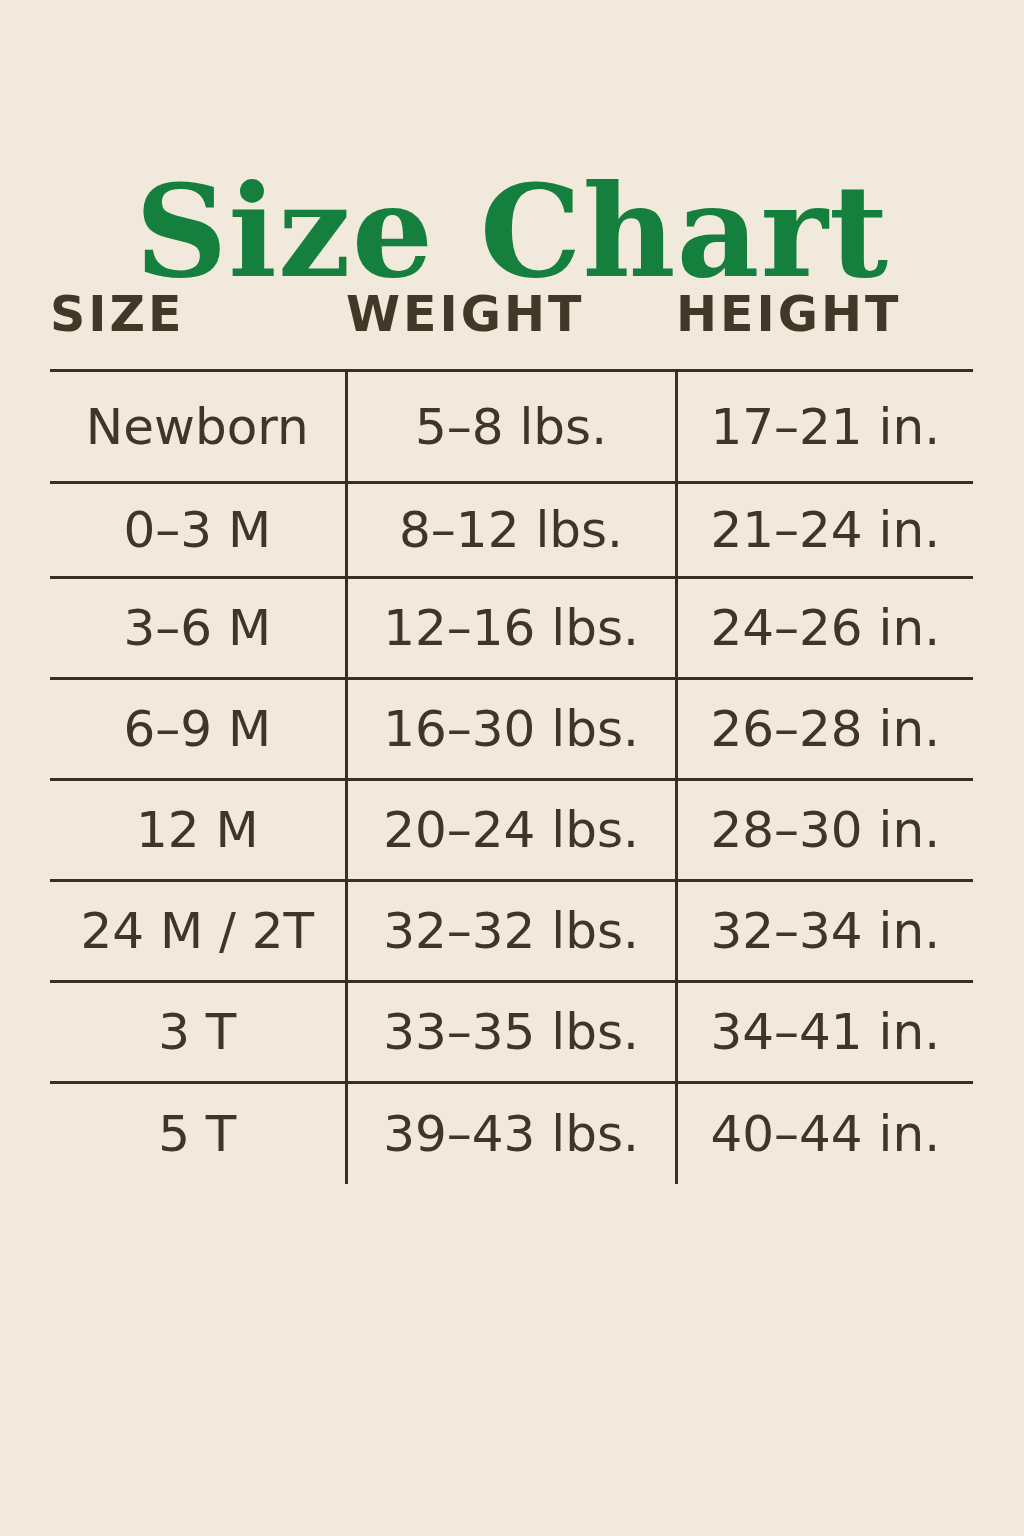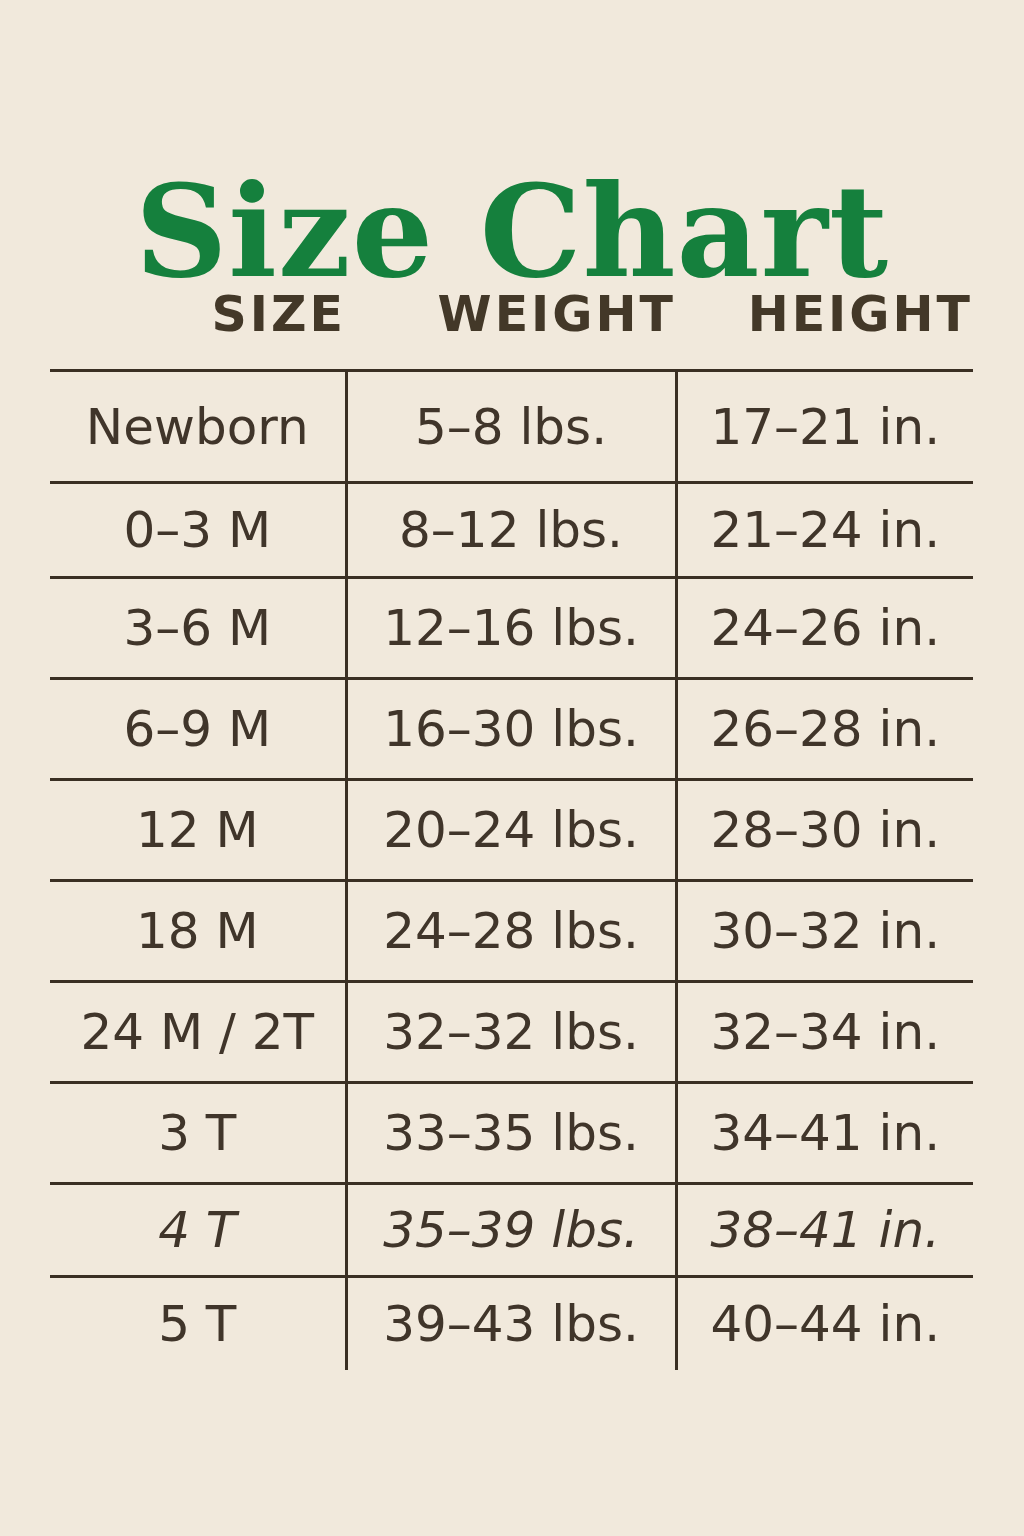--- a/index.html
+++ b/index.html
@@ -32,21 +32,21 @@
     table-layout: fixed;
   }
   col.c1 { width: 296px; }
   col.c2 { width: 330px; }
   col.c3 { width: 297px; }
   thead th {
     height: 109px;
     font-size: 49px;
     font-weight: 700;
     letter-spacing: 3px;
-    text-align: right;
+    text-align: left;
     vertical-align: middle;
     color: #433828;
     padding: 0;
   }
   tbody td {
     border-top: 3px solid #3a2f23;
     font-size: 50px;
     font-weight: 500;
     text-align: center;
     vertical-align: middle;
@@ -102,38 +102,28 @@
         <td>6–9 M</td>
         <td>16–30 lbs.</td>
         <td>26–28 in.</td>
       </tr>
       <tr>
         <td>12 M</td>
         <td>20–24 lbs.</td>
         <td>28–30 in.</td>
       </tr>
       <tr>
-        <td>18 M</td>
-        <td>24–28 lbs.</td>
-        <td>30–32 in.</td>
-      </tr>
-      <tr>
         <td>24 M / 2T</td>
         <td>32–32 lbs.</td>
         <td>32–34 in.</td>
       </tr>
       <tr>
         <td>3 T</td>
         <td>33–35 lbs.</td>
         <td>34–41 in.</td>
-      </tr>
-      <tr>
-        <td>4 T</td>
-        <td>35–39 lbs.</td>
-        <td>38–41 in.</td>
       </tr>
       <tr>
         <td>5 T</td>
         <td>39–43 lbs.</td>
         <td>40–44 in.</td>
       </tr>
     </tbody>
   </table>
 
 </div>

